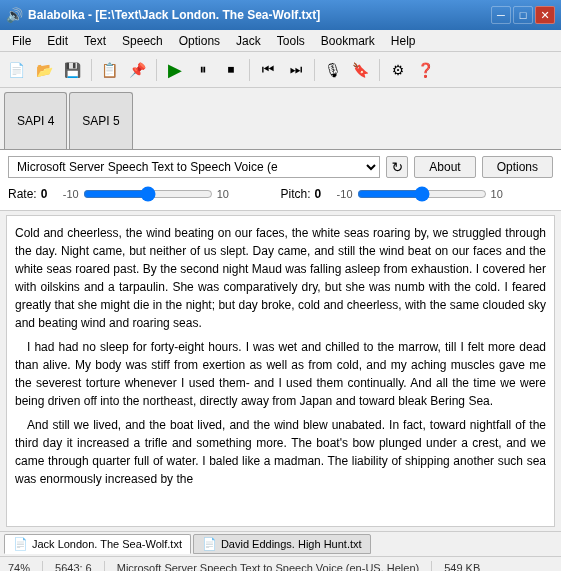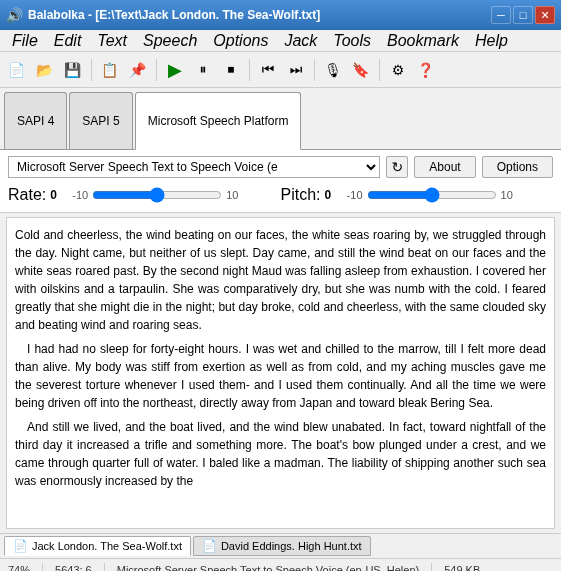--- a/index.html
+++ b/index.html
@@ -54,23 +54,22 @@
       background: #f0f0f0;
       height: 22px;
       display: flex;
       align-items: center;
       border-bottom: 1px solid #ccc;
       padding: 0 4px;
     }
     .menu-item {
       padding: 2px 8px;
       cursor: pointer;
-      font-size: 16px;
-      white-space: nowrap;
-      font-style: italic;
+      font-size: 12px;
+      white-space: nowrap;
     }
 
     
     .toolbar {
       background: #f0f0f0;
       height: 36px;
       display: flex;
       align-items: center;
       padding: 2px 4px;
       border-bottom: 1px solid #ccc;
@@ -163,21 +162,21 @@
       gap: 0;
       padding: 2px 0;
     }
     .slider-group {
       display: flex;
       align-items: center;
       gap: 4px;
       flex: 1;
     }
     .slider-label {
-      font-size: 16px;
+      font-size: 12px;
       white-space: nowrap;
     }
     .slider-min {
       font-size: 11px;
       color: #555;
       min-width: 20px;
       text-align: right;
     }
     .slider-max {
       font-size: 11px;
@@ -311,21 +310,20 @@
   <div class="toolbar-btn" title="Record">🎙</div>
   <div class="toolbar-btn" title="Bookmark">🔖</div>
   <div class="toolbar-sep"></div>
   <div class="toolbar-btn" title="Settings">⚙</div>
   <div class="toolbar-btn" title="Help">❓</div>
 </div>
 
 <div class="tabs-container">
   <div class="tab">SAPI 4</div>
   <div class="tab">SAPI 5</div>
-  <div class="tab active">Microsoft Speech Platform</div>
 </div>
 
 <div class="voice-panel">
   <div class="voice-row">
     <select class="voice-select">
       <option>Microsoft Server Speech Text to Speech Voice (e</option>
     </select>
     <div class="refresh-btn">↻</div>
     <button class="voice-btn">About</button>
     <button class="voice-btn">Options</button>

